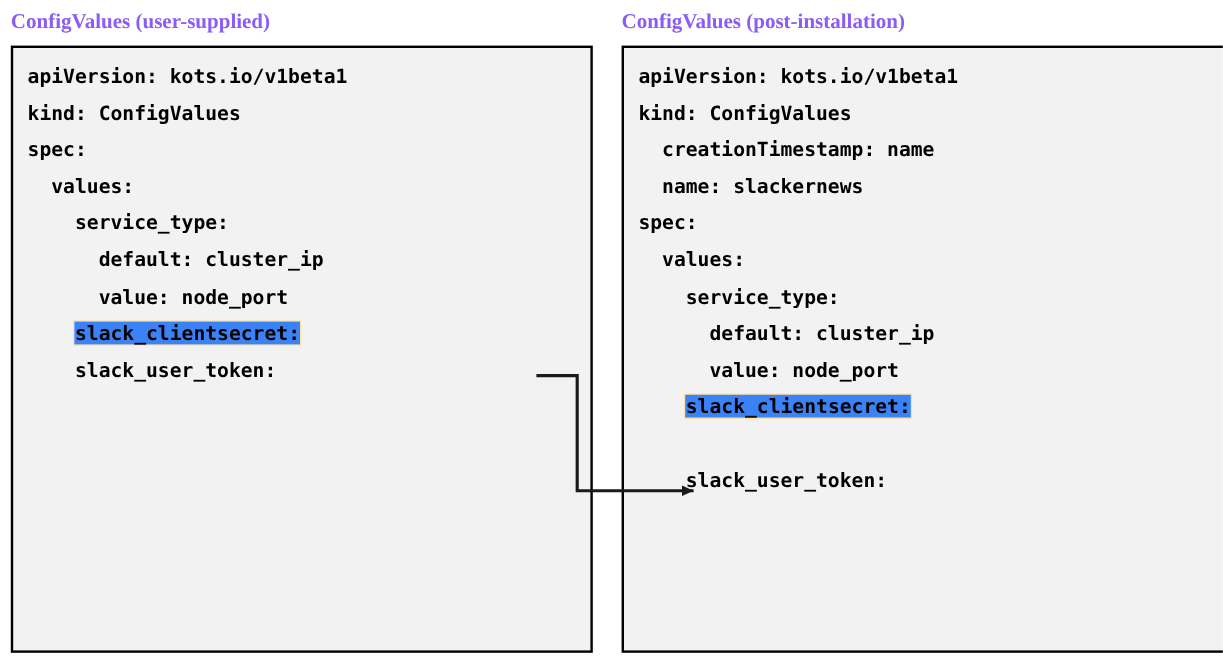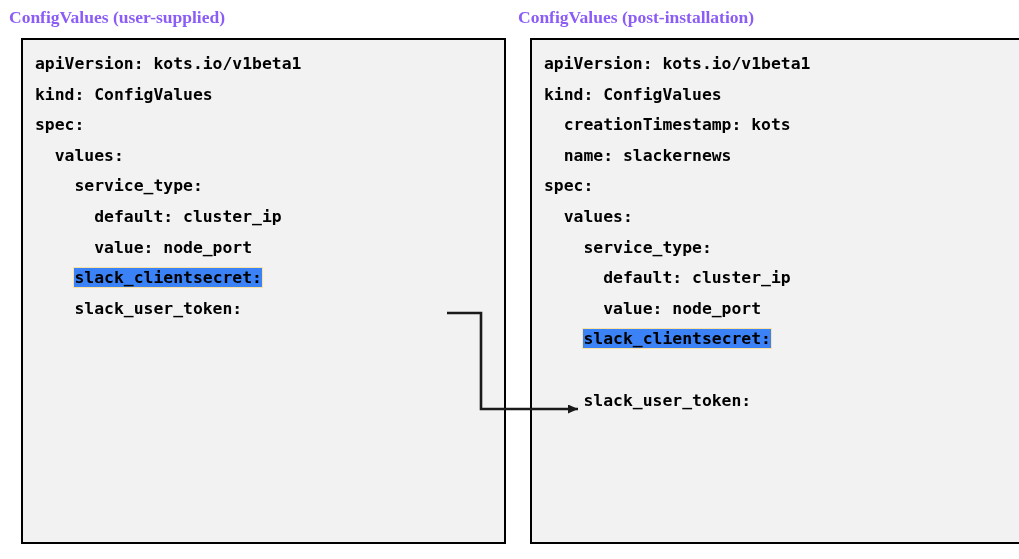--- a/index.html
+++ b/index.html
@@ -41,21 +41,21 @@
     font-weight: bold;
     color: #8b5cf6;
     letter-spacing: 0px;
     white-space: nowrap;
   }
 
   
   .panel-box {
     position: absolute;
     top: 38px;
-    left: 12px;
+    left: 0;
     width: 100%;
     height: 506px;
     box-sizing: border-box;
     background: #f2f2f2;
     border: 2px solid #000000;
     overflow: hidden;
     padding-left: 32px;
   }
 
   .code-block {
@@ -115,21 +115,21 @@
         </div>
     </div>
   </div>
 
   <div class="panel-col right">
     <div class="panel-caption">ConfigValues (post-installation)</div>
     <div class="panel-box">
       <div class="code-block">
           <div class="code-line"><span class="seg">apiVersion: kots.io/v1beta1</span></div>
           <div class="code-line"><span class="seg">kind: ConfigValues</span></div>
-          <div class="code-line"><span class="seg">  creationTimestamp: kots</span></div>
+          <div class="code-line"><span class="seg">  creationTimestamp: name</span></div>
           <div class="code-line"><span class="seg">  name: slackernews</span></div>
           <div class="code-line"><span class="seg">spec:</span></div>
           <div class="code-line"><span class="seg">  values:</span></div>
           <div class="code-line"><span class="seg">    service_type:</span></div>
           <div class="code-line"><span class="seg">      default: cluster_ip</span></div>
           <div class="code-line"><span class="seg">      value: node_port</span></div>
           <div class="code-line"><span class="seg">    </span><span class="seg hl">slack_clientsecret:</span></div>
           <div class="code-line"><span class="seg">      </span></div>
           <div class="code-line"><span class="seg">    slack_user_token:</span></div>
         </div>

